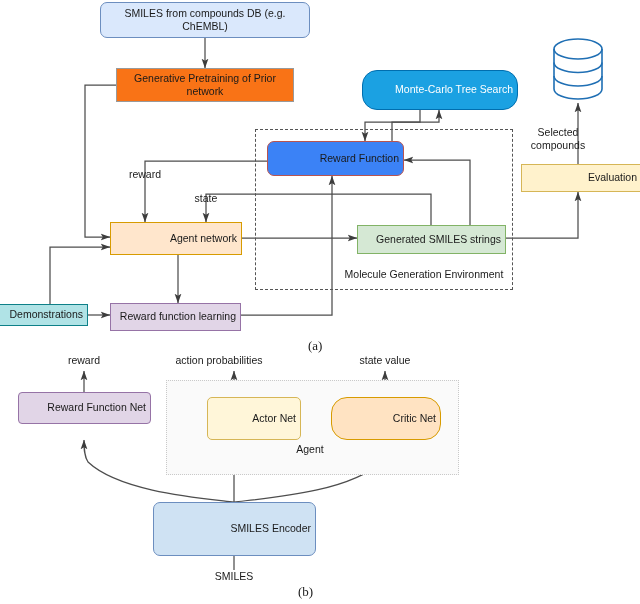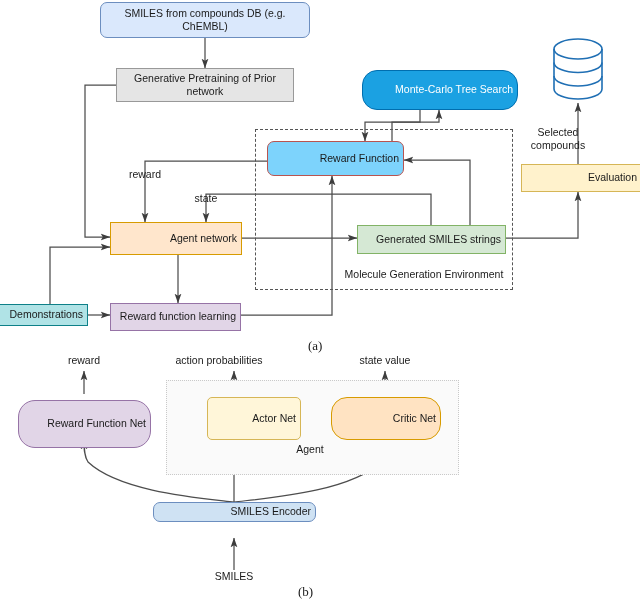--- a/index.html
+++ b/index.html
@@ -62,23 +62,23 @@
   }
   .dotbox {
     position: absolute;
     box-sizing: border-box;
     border: 1.4px dotted #c9c9c9;
     background: #fafafa;
     z-index: 1;
   }
   
   .n-smiles-db   { background:#dae8fc; border:1.2px solid #6c8ebf; border-radius:7px; }
-  .n-pretrain    { background:#e5e5e5; border:1.2px solid #999999; }
+  .n-pretrain    { background:#f97316; border:1.2px solid #999999; }
   .n-mcts        { background:#1ba1e2; border:1.2px solid #006eaf; border-radius:15px; color:#ffffff; }
-  .n-reward      { background:#7dd3fc; border:1.2px solid #b85450; border-radius:7px; }
+  .n-reward      { background:#3b82f6; border:1.2px solid #b85450; border-radius:7px; }
   .n-agent       { background:#ffe6cc; border:1.2px solid #d79b00; }
   .n-gen         { background:#d5e8d4; border:1.2px solid #82b366; }
   .n-rfl         { background:#e1d5e7; border:1.2px solid #9673a6; }
   .n-demo        { background:#b0e3e6; border:1.2px solid #0e8088; }
   .n-eval        { background:#fff2cc; border:1.2px solid #d6b656; }
   .n-rfnet       { background:#e1d5e7; border:1.2px solid #9673a6; border-radius:4px; }
   .n-actor       { background:#fff6d9; border:1.4px solid #d6b656; border-radius:5px; }
   .n-critic      { background:#ffe3c2; border:1.4px solid #d79b00; border-radius:16px; }
   .n-encoder     { background:#cfe2f3; border:1.4px solid #6c8ebf; border-radius:7px; }
   .cyl { position:absolute; z-index:3; }
@@ -192,33 +192,33 @@
 
   <div class="lbl" style="left:115px; top:168px; width:60px;">reward</div>
   <div class="lbl" style="left:178px; top:192px; width:56px;">state</div>
   <div class="lbl wrap" style="left:520px; top:110px; width:76px;">Selected compounds</div>
 
   <div class="caption" style="left:308px; top:338px;">(a)</div>
 
   <div class="dotbox" style="left:166px; top:380px; width:293px; height:95px;"></div>
   <div class="lbl" style="left:280px; top:443px; width:60px;">Agent</div>
 
-  <div class="node n-rfnet" style="left:18px; top:400px; width:133px; height:48px;border-radius:17px;">
+  <div class="node n-rfnet" style="left:18px; top:392px; width:133px; height:32px;">
     <span>Reward Function Net</span>
   </div>
 
   <div class="node n-actor" style="left:180px; top:397px; width:94px; height:43px;margin-left:27px;">
     <span>Actor Net</span>
   </div>
 
   <div class="node n-critic" style="left:331px; top:397px; width:110px; height:43px;">
     <span>Critic Net</span>
   </div>
 
-  <div class="node n-encoder" style="left:153px; top:502px; width:163px; height:20px;">
+  <div class="node n-encoder" style="left:153px; top:502px; width:163px; height:54px;">
     <span>SMILES Encoder</span>
   </div>
 
   <div class="lbl" style="left:44px; top:354px; width:80px;">reward</div>
   <div class="lbl" style="left:159px; top:354px; width:120px;">action probabilities</div>
   <div class="lbl" style="left:340px; top:354px; width:90px;">state value</div>
   <div class="lbl" style="left:204px; top:570px; width:60px;">SMILES</div>
 
   <div class="caption" style="left:298px; top:584px;">(b)</div>
 

